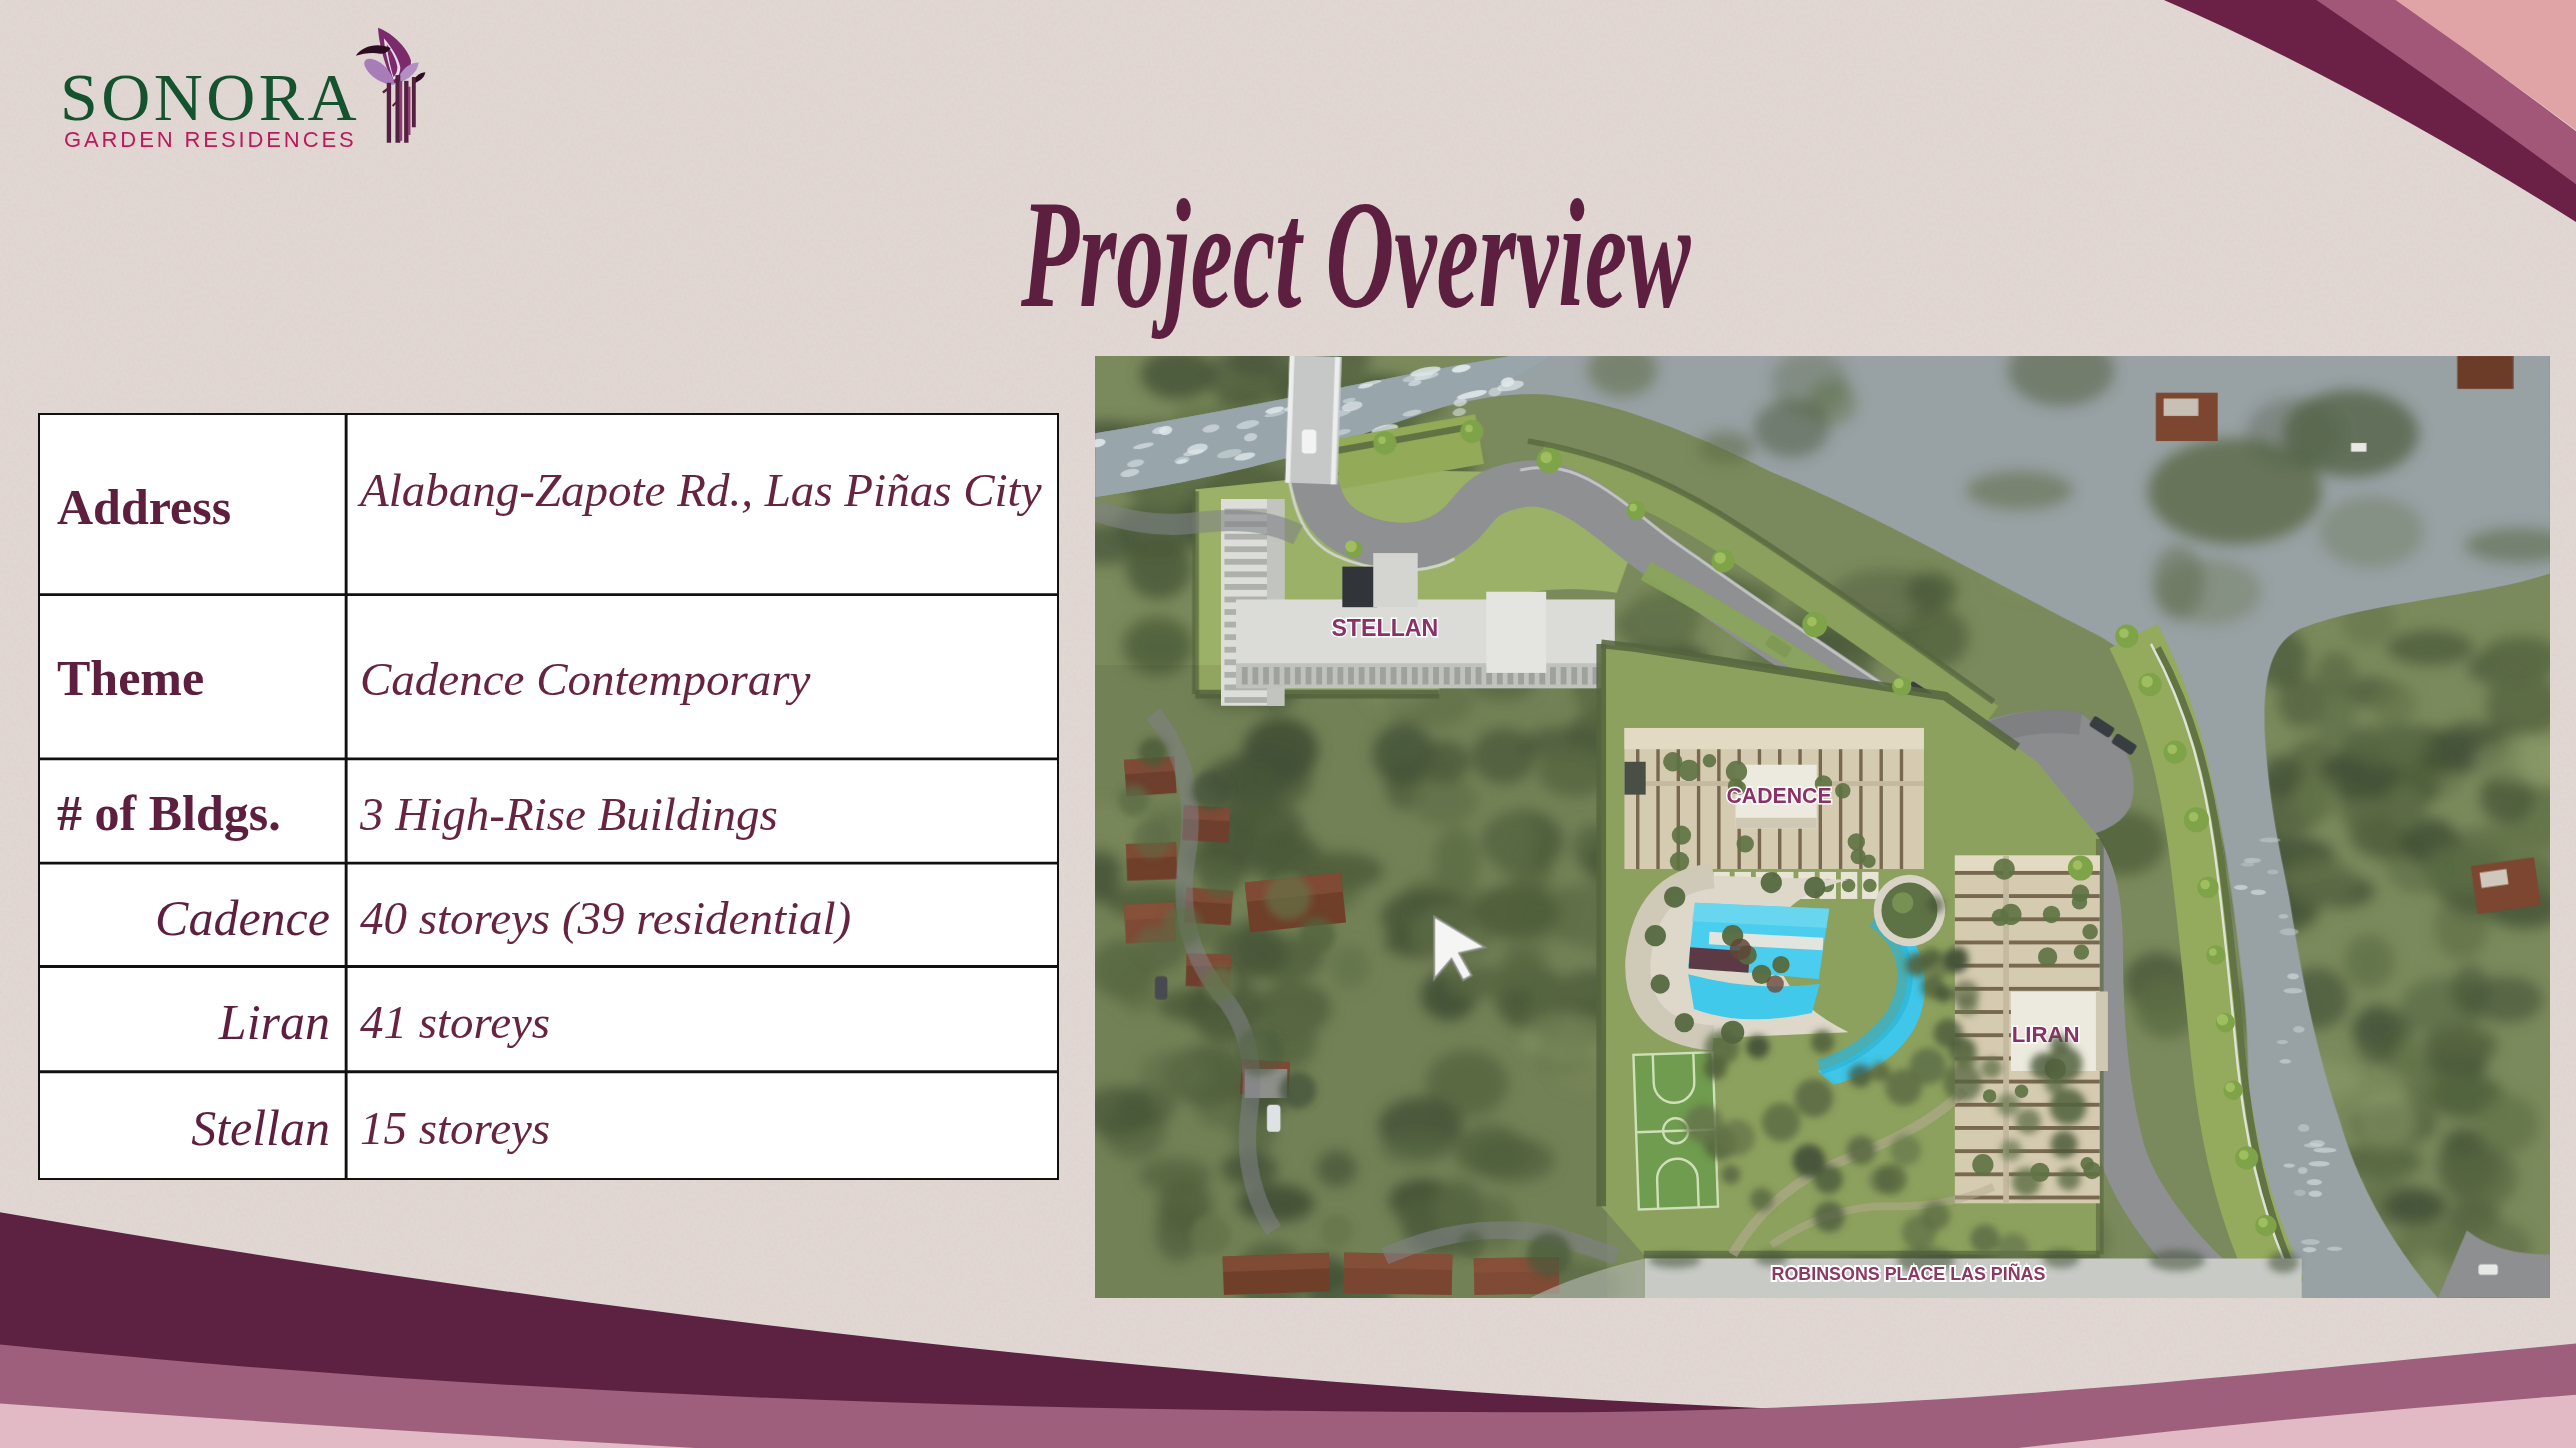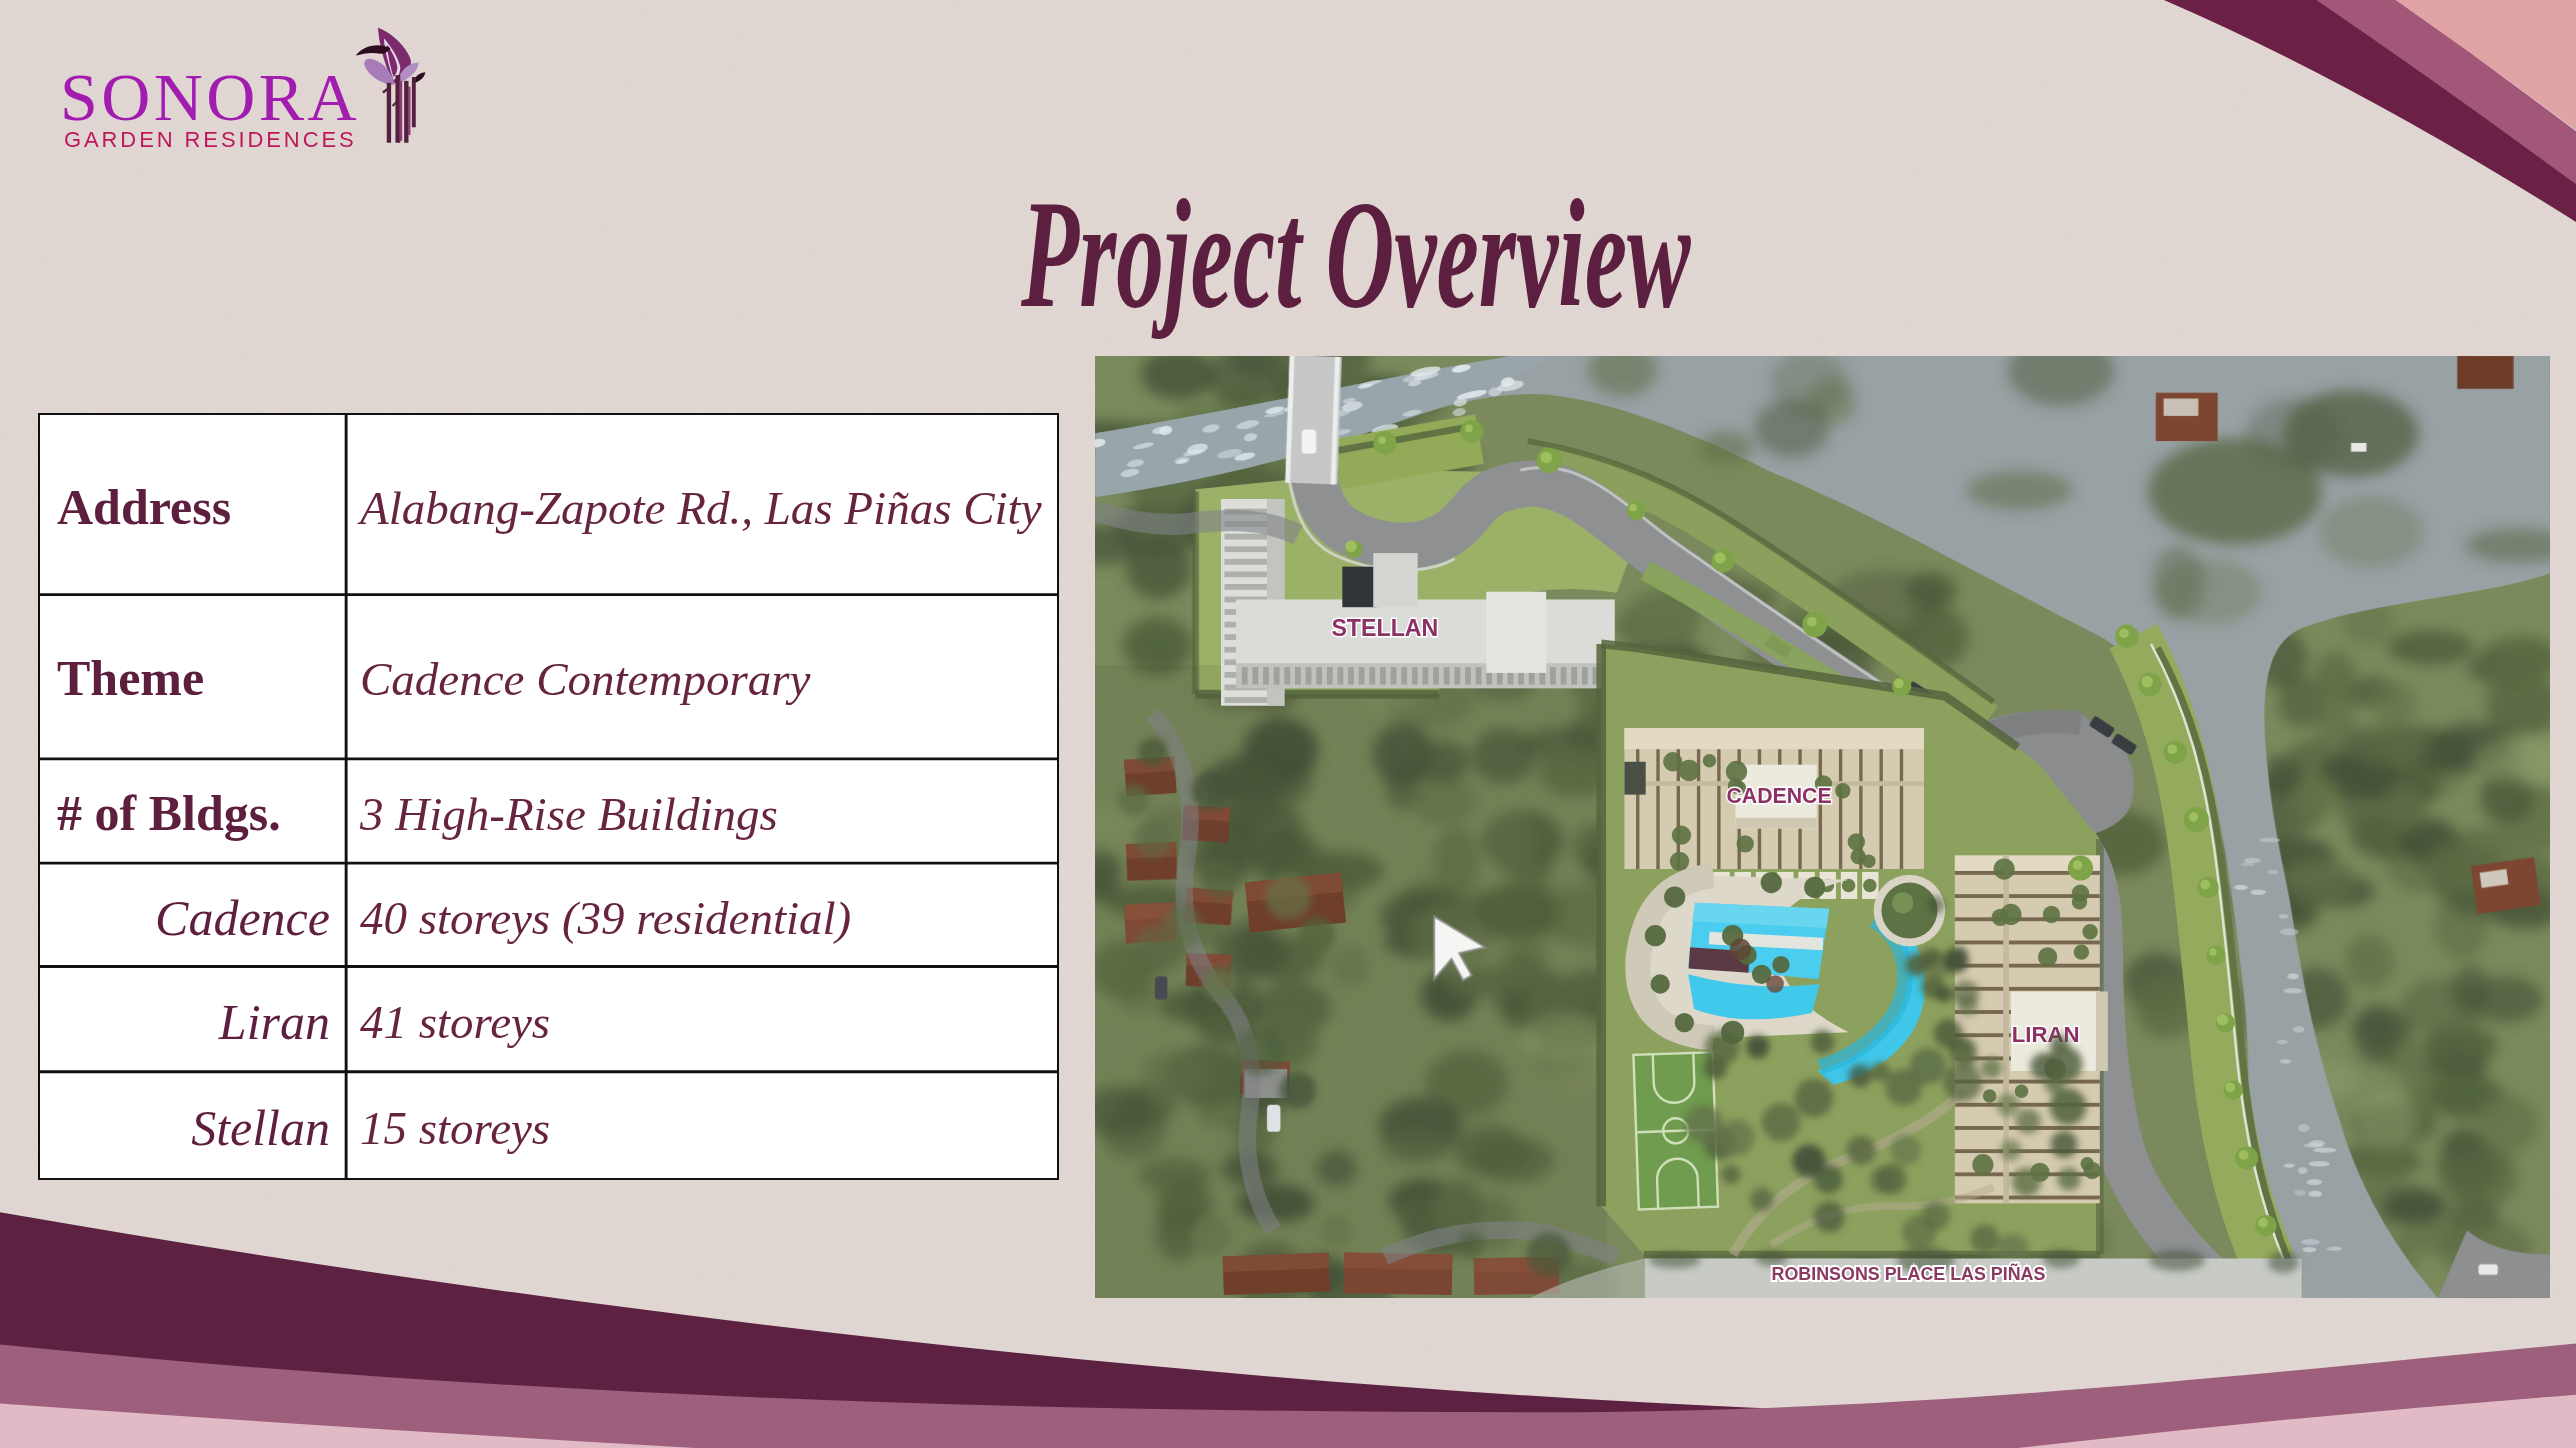--- a/index.html
+++ b/index.html
@@ -44,21 +44,21 @@
     <rect x="58" y="64" width="4.5" height="64"></rect>
     <rect x="66" y="60" width="4" height="52"></rect>
   </g>
   <rect x="53" y="64" width="3" height="62" fill="#8d3b74"></rect>
   <rect x="62" y="70" width="2.5" height="50" fill="#8d3b74"></rect>
   <path d="M36,76 L44,70" stroke="#54203f" stroke-width="2.5"></path>
   <path d="M46,90 L52,84" stroke="#54203f" stroke-width="2"></path>
 </svg>
 
 <div class="abs" style="left:60px;top:58px;font-family:'Liberation Serif',serif;font-size:68px;
-     letter-spacing:3.4px;color:#a21caf;white-space:nowrap;">SONORA</div>
+     letter-spacing:3.4px;color:#14532d;white-space:nowrap;">SONORA</div>
 
 <div class="abs" style="left:64px;top:127px;font-family:'Liberation Sans',sans-serif;font-size:22px;
      letter-spacing:2.9px;color:#be185d;white-space:nowrap;">GARDEN RESIDENCES</div>
 
 <div class="abs" style="left:1021px;top:165px;
      font-family:'Liberation Serif',serif;font-style:italic;font-weight:bold;font-size:155px;
      color:#5d1f3f;white-space:nowrap;transform:scaleX(0.615);transform-origin:0 0;">Project Overview</div>
 
 <div class="abs" style="left:38px;top:413px;width:1021px;height:767px;background:#ffffff;
      border:2.9px solid #111;box-sizing:border-box;"></div>
@@ -68,21 +68,21 @@
     <line x1="319" y1="0" x2="319" y2="794"></line>
     <line x1="0" y1="188" x2="1057" y2="188"></line>
     <line x1="0" y1="358" x2="1057" y2="358"></line>
     <line x1="0" y1="466" x2="1057" y2="466"></line>
     <line x1="0" y1="573" x2="1057" y2="573"></line>
     <line x1="0" y1="682" x2="1057" y2="682"></line>
   </g>
 </svg>
 
 <div class="abs lbl" style="left:57px;top:478px;">Address</div>
-<div class="abs val" style="left:360px;top:481px;">Alabang-Zapote Rd., Las Piñas City</div>
+<div class="abs val" style="left:360px;top:463px;">Alabang-Zapote Rd., Las Piñas City</div>
 
 <div class="abs lbl" style="left:57px;top:649px;">Theme</div>
 <div class="abs val" style="left:360px;top:652px;">Cadence Contemporary</div>
 
 <div class="abs lbl" style="left:57px;top:784px;"># of Bldgs.</div>
 <div class="abs val" style="left:360px;top:787px;">3 High-Rise Buildings</div>
 
 <div class="abs lbl2" style="left:0px;top:889px;">Cadence</div>
 <div class="abs val" style="left:360px;top:891px;">40 storeys (39 residential)</div>
 

